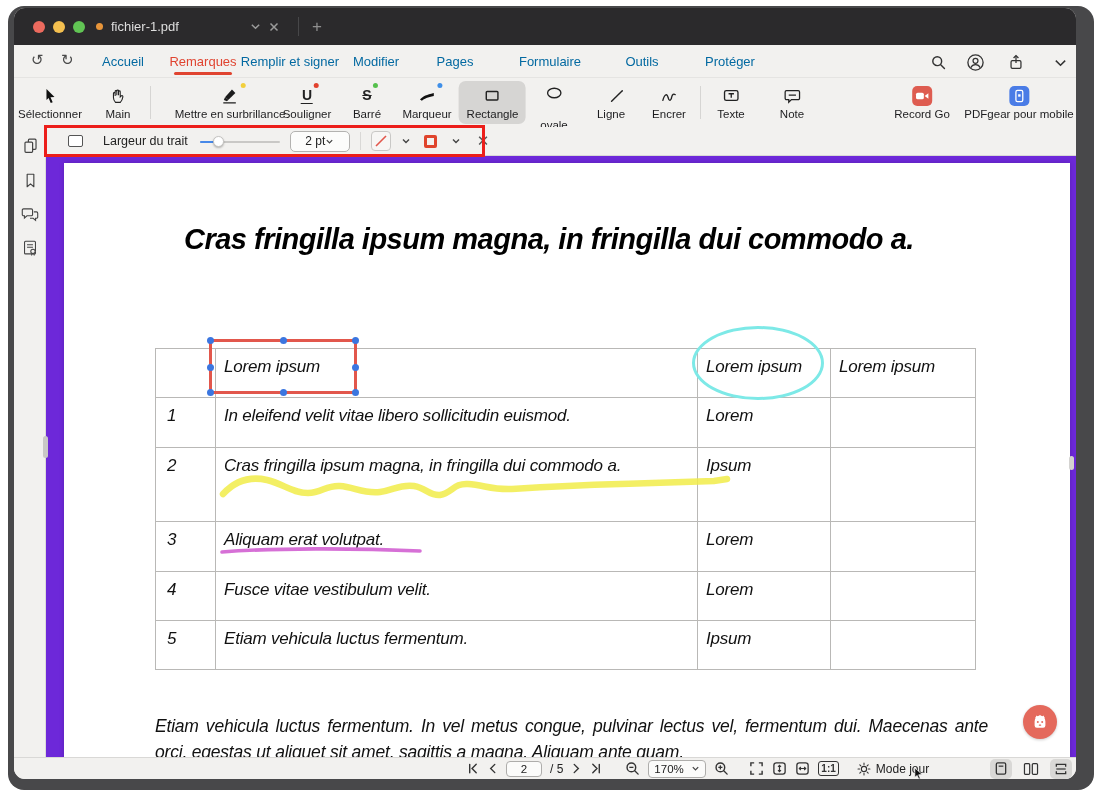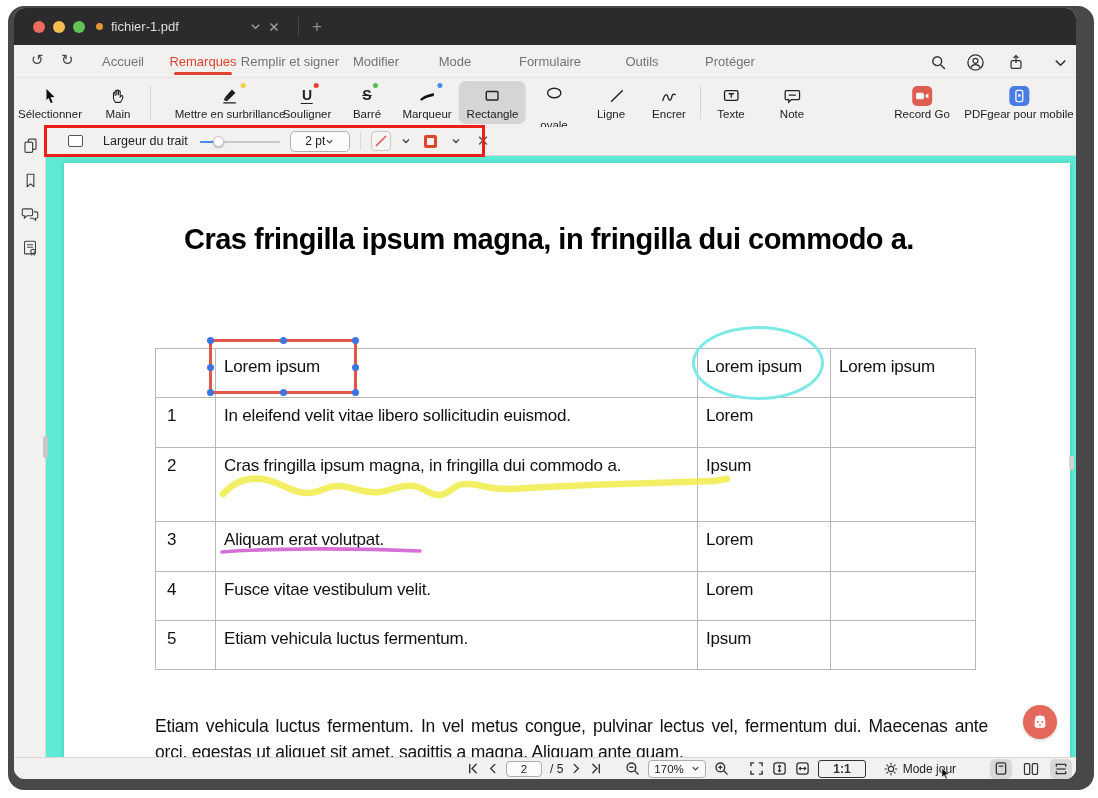--- a/index.html
+++ b/index.html
@@ -16,21 +16,21 @@
   .tab { position:absolute; left:76px; top:0; width:210px; height:37px; display:flex; align-items:center; }
   .tab-dot { width:7px; height:7px; border-radius:50%; background:#e8953a; margin-left:6px; margin-right:8px; }
   .tab-title { font-size:13px; color:#dedede; }
   .tab-ctrls { position:absolute; left:236px; top:0; height:37px; display:flex; align-items:center; gap:8px; color:#9b9b9b; font-size:12px; }
   .tab-sep { position:absolute; left:284px; top:9px; width:1px; height:19px; background:#474749; }
   .tab-plus { position:absolute; left:291px; top:0; height:37px; width:24px; display:flex; align-items:center; justify-content:center; color:#8f8f8f; font-size:17px; }
 
   
   .menubar { position:absolute; left:0; top:37px; width:100%; height:33px; background:#f2f1ef; border-bottom:1px solid #e5e4e2; }
   .undoredo { position:absolute; top:6px; font-size:15px; color:#4a4a4a; }
-  .menu-item { position:absolute; top:9px; transform:translateX(-50%); font-size:13px; color:#737373; white-space:nowrap; cursor:default; }
+  .menu-item { position:absolute; top:9px; transform:translateX(-50%); font-size:13px; color:#0369a1; white-space:nowrap; cursor:default; }
   .menu-item.active { color:#e04430; }
   .menu-underline { position:absolute; bottom:2px; height:3px; border-radius:2px; background:#e04430; }
   .mb-icon { position:absolute; top:7px; width:20px; height:20px; display:flex; align-items:center; justify-content:center; }
 
   
   .toolbar { position:absolute; left:0; top:70px; width:100%; height:49px; background:#f2f1ef; }
   .tool { position:absolute; top:3px; height:43px; transform:translateX(-50%); display:flex; flex-direction:column; align-items:center; justify-content:space-between; padding:4px 7px 4px 7px; border-radius:7px; }
   .tool--selected { background:#d6d5d3;padding-left:8px; }
   .ticon { height:21px; display:flex; align-items:center; justify-content:center; position:relative; }
   .tlabel { font-size:11.5px; color:#1d1d1f; white-space:nowrap; }
@@ -55,21 +55,21 @@
   .fill-sq { width:13px; height:13px; border:3px solid #e0442c; border-radius:2px; }
   .props-x { font-size:15px; color:#555; margin-left:6px; }
   .red-annotation { position:absolute; left:30px; top:117px; width:441px; height:32px; border:3px solid #ec1e1a; pointer-events:none; z-index:60; }
 
   
   .sidebar { position:absolute; left:0; top:119px; width:32px; bottom:22px; background:#f2f1ef; border-right:1px solid #dcdbd9; }
   .sb-icon { position:absolute; left:6px; width:20px; height:20px; display:flex; align-items:center; justify-content:center; }
   .sb-handle { position:absolute; left:29px; top:428px; width:5px; height:22px; border-radius:3px; background:#c9c8c6; z-index:5; }
 
   
-  .viewport { position:absolute; left:32px; top:148px; right:0; bottom:22px; background:#5eead4; overflow:hidden; }
+  .viewport { position:absolute; left:32px; top:148px; right:0; bottom:22px; background:#6d28d9; overflow:hidden;font-style:italic; }
   .page { position:absolute; left:18px; top:7px; width:1006px; height:920px; background:#fff; box-shadow:0 0 5px rgba(0,0,0,.18); }
   .vscroll { position:absolute; right:1px; top:0; width:7px; height:100%; }
   .vthumb { position:absolute; left:1px; top:300px; width:5px; height:14px; border-radius:3px; background:#d4d3d1; }
 
   .doc-heading { position:absolute; left:86px; top:56px; width:862px; font-size:29px; line-height:41px; font-weight:bold; letter-spacing:-0.5px; color:#000; text-indent:34px; }
   .doc-table { position:absolute; left:91px; top:185px; border-collapse:collapse; table-layout:fixed; font-size:17px; letter-spacing:-0.2px; color:#111; }
   .doc-table td { border:1px solid #b9b8b6; vertical-align:top; padding:8px 8px 0 8px; }
   .doc-table td.c-num { padding-left:11px; }
   .rh-hdr td { height:49px; }
   .rh-50 td { height:50px; }
@@ -83,21 +83,21 @@
   .handle { position:absolute; width:7px; height:7px; border-radius:50%; background:#3b76e0; }
   .anno-ellipse { left:628px; top:163px; width:132px; height:74px; border:3px solid #7de9e7; border-radius:50%; }
   .anno-svg { left:0; top:0; }
 
   
   .statusbar { position:absolute; left:0; bottom:0; width:100%; height:22px; background:#f2f1ef; border-top:1px solid #d9d8d6; font-size:12px; color:#222; }
   .sb-nav { position:absolute; left:452px; top:0; height:100%; display:flex; align-items:center; gap:8px; }
   .sb-views { position:absolute; right:4px; top:0; height:100%; display:flex; align-items:center; gap:8px; }
   .page-input { width:36px; height:16px; border:1px solid #aeadab; border-radius:4px; background:#fbfbfa; text-align:center; font-size:11.5px; font-family:"Liberation Sans",sans-serif; color:#222; }
   .zoom-box { width:58px; height:18px; border:1px solid #aeadab; border-radius:4px; background:#fbfbfa; display:flex; align-items:center; justify-content:space-between; padding:0 5px; font-size:11.5px; }
-  .one2one { border:1.3px solid #333; border-radius:3px; font-size:12px; font-weight:bold; padding:1px 14px; color:#333; }
+  .one2one { border:1.3px solid #333; border-radius:3px; font-size:10px; font-weight:bold; padding:1px 2px; color:#333; }
   .sb-ic { display:flex; align-items:center; justify-content:center; }
   .view-ic { width:22px; height:20px; display:flex; align-items:center; justify-content:center; border-radius:5px; }
   .view-ic.on { background:#d9d8d6; }
   .daymode { display:flex; align-items:center; gap:5px; margin-left:10px; position:relative; }
   .cursor-overlay { position:absolute; left:56px; top:5px; }
 
   
   .robot { position:absolute; left:1009px; top:697px; width:34px; height:34px; border-radius:50%; background:#e4695c; display:flex; align-items:center; justify-content:center; z-index:40; box-shadow:0 1px 3px rgba(0,0,0,.2); }
 
   svg.ic { display:block; }
@@ -134,21 +134,21 @@
   </div>
 
   <div class="menubar">
     <span class="undoredo" style="left:17px;">↺</span>
     <span class="undoredo" style="left:47px;">↻</span>
 
     <span class="menu-item" style="left:109px;">Accueil</span>
     <span class="menu-item active" style="left:189px;">Remarques</span>
     <span class="menu-item" style="left:276px;">Remplir et signer</span>
     <span class="menu-item" style="left:362px;">Modifier</span>
-    <span class="menu-item" style="left:441px;">Mode</span>
+    <span class="menu-item" style="left:441px;">Pages</span>
     <span class="menu-item" style="left:536px;">Formulaire</span>
     <span class="menu-item" style="left:628px;">Outils</span>
     <span class="menu-item" style="left:716px;">Protéger</span>
     <div class="menu-underline" style="left:160px; width:58px;"></div>
 
     <span class="mb-icon" style="left:914px;">
       <svg class="ic" width="17" height="17" viewBox="0 0 20 20">
           <circle cx="8.5" cy="8.5" r="5.2" fill="none" stroke="#333" stroke-width="1.7"></circle>
           <line x1="12.6" y1="12.6" x2="17" y2="17" stroke="#333" stroke-width="1.7" stroke-linecap="round"></line>
         </svg>

